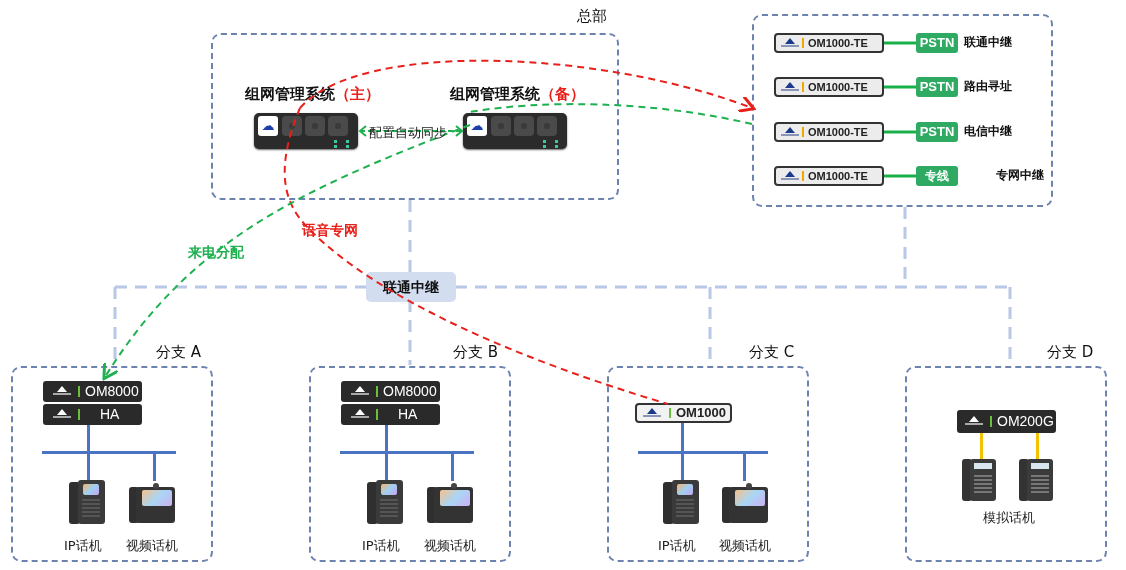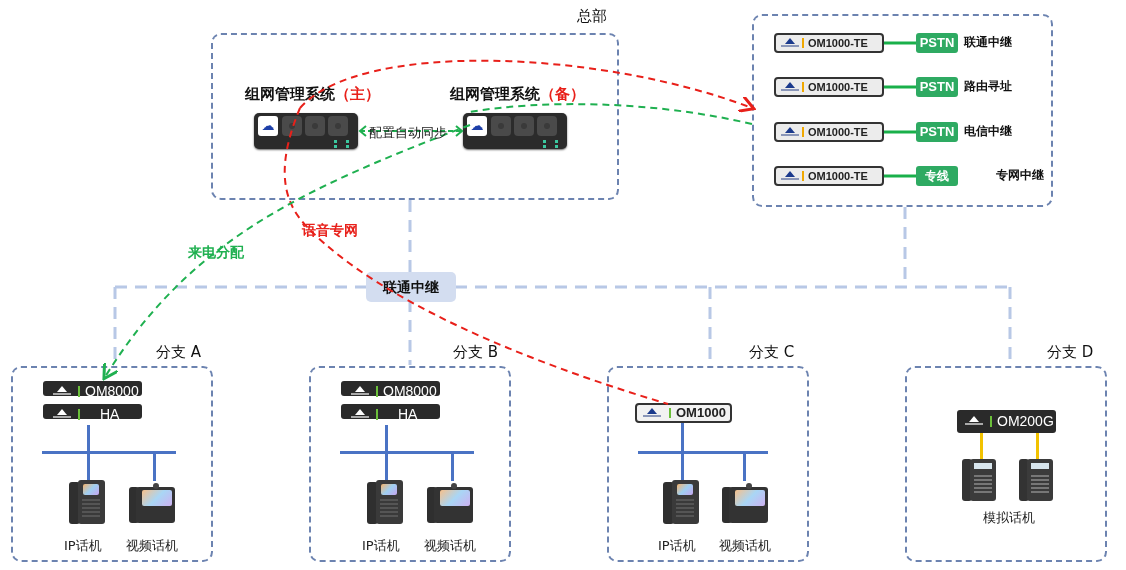--- a/index.html
+++ b/index.html
@@ -15,21 +15,21 @@
   .server .bay::after{content:"";position:absolute;left:7px;top:7px;width:6px;height:6px;border-radius:50%;background:#3a3a3a;}
   .server .led{position:absolute;width:3px;height:3px;background:#3cc8a0;}
   .te{position:absolute;width:110px;height:20px;background:#ececec;border:2px solid #333;border-radius:4px;box-sizing:border-box;font-family:"Liberation Sans",sans-serif;font-weight:bold;font-size:11px;color:#222;line-height:16px;}
   .logo{position:absolute;width:18px;height:10px;}
   .logo::before{content:"";position:absolute;left:4px;top:0;border-left:5px solid transparent;border-right:5px solid transparent;border-bottom:6px solid #1b3a8c;}
   .logo::after{content:"";position:absolute;left:0;top:7px;width:18px;height:2px;background:#8a96b8;}
   .te .bar{position:absolute;left:26px;top:3px;width:2px;height:10px;background:#f0a800;}
   .te .txt{position:absolute;left:32px;top:0;}
   .tag{position:absolute;width:42px;height:20px;background:#2eaa62;color:#fff;font-weight:bold;font-size:13px;text-align:center;line-height:20px;border-radius:3px;font-family:"Liberation Sans",sans-serif;}
   .trunk-label{position:absolute;font-weight:bold;font-size:12px;color:#111;white-space:nowrap;}
-  .dev{position:absolute;height:15px;background:#2a2a2a;border-radius:3px;color:#fff;font-family:"Liberation Sans",sans-serif;font-size:14px;line-height:21px;}
+  .dev{position:absolute;height:21px;background:#2a2a2a;border-radius:3px;color:#fff;font-family:"Liberation Sans",sans-serif;font-size:14px;line-height:21px;}
   .dev .logo::before{border-bottom-color:#fff;}
   .dev .logo::after{background:#aaa;}
   .dev .bar{position:absolute;top:5px;width:2px;height:11px;background:#6bbf3a;}
   .dev .txt{position:absolute;}
   .dev-light{position:absolute;height:20px;background:#f2f2f2;border:2px solid #333;border-radius:4px;box-sizing:border-box;color:#222;font-family:"Liberation Sans",sans-serif;font-weight:bold;font-size:13px;line-height:16px;}
   .dev-light .bar{position:absolute;top:3px;width:2px;height:10px;background:#6bbf3a;}
   .hline{position:absolute;height:3px;background:#4a73c4;}
   .vline{position:absolute;width:3px;background:#4a73c4;}
   .yline{position:absolute;width:3px;background:#f2c200;}
   .phone{position:absolute;width:36px;height:44px;}

